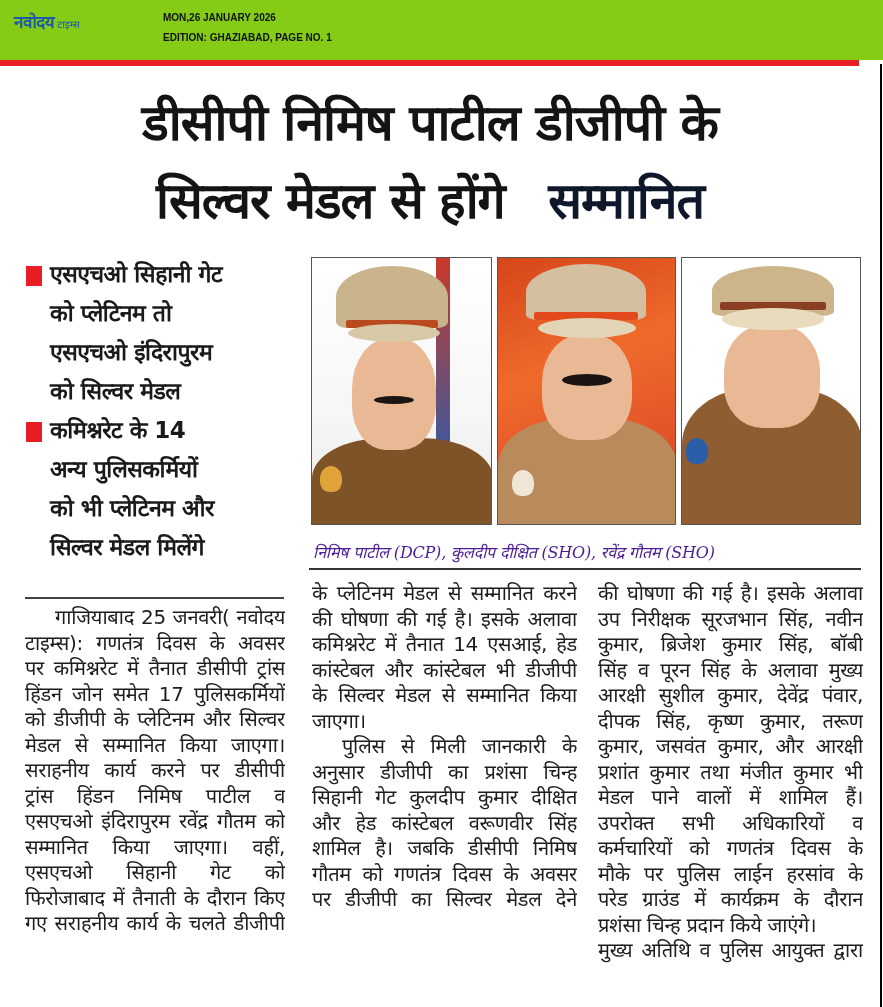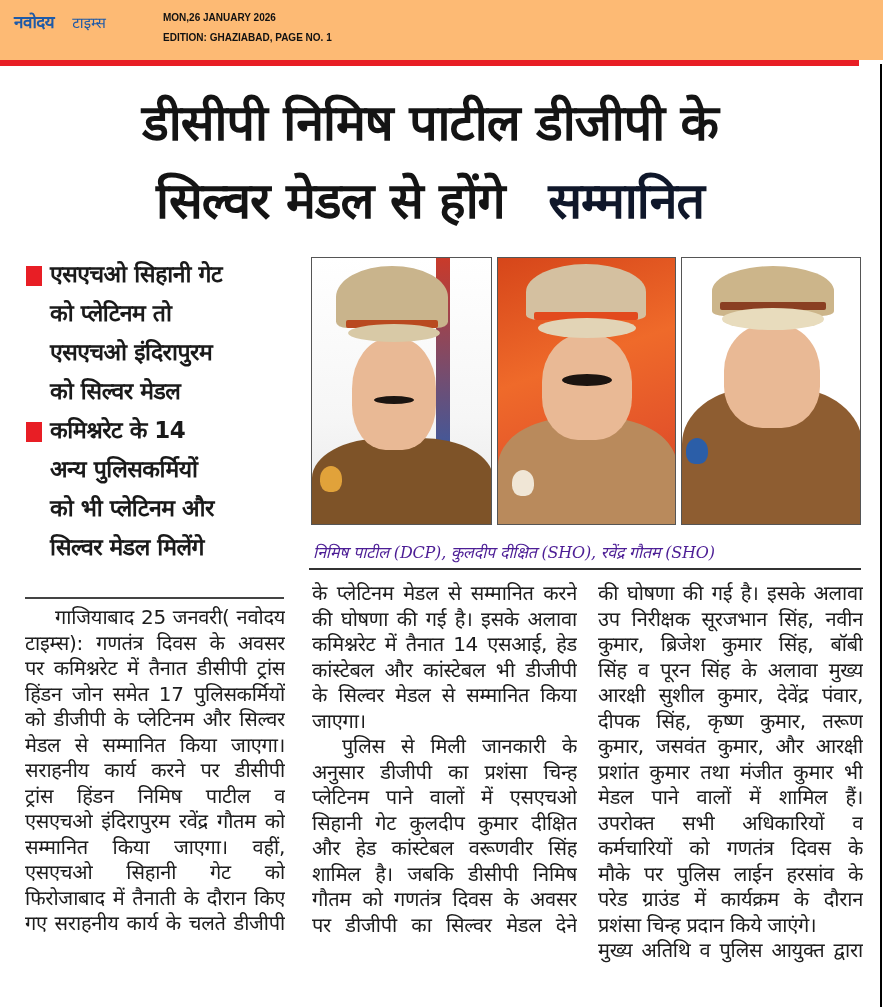--- a/index.html
+++ b/index.html
@@ -1,22 +1,22 @@
 <!DOCTYPE html>
 <html><head>
 <meta charset="utf-8">
 <style>
   * { box-sizing: border-box; margin: 0; padding: 0; }
   html, body { width: 883px; height: 1007px; background: #ffffff; overflow: hidden; }
   body { position: relative; font-family: "DejaVu Sans", sans-serif; color: #1a1a1a; }
 
-  .topbar { position: absolute; left: 0; top: 0; width: 883px; height: 60px; background: #fdba74; }
+  .topbar { position: absolute; left: 0; top: 0; width: 883px; height: 60px; background: #84cc16; }
   .logo { position: absolute; left: 14px; top: 10px; height: 22px; display: flex; align-items: baseline; }
   .logo-main { font-family: "DejaVu Sans", sans-serif; font-weight: bold; font-size: 17px; color: #1e5aa8; letter-spacing: -0.5px; }
-  .logo-sub { font-family: "DejaVu Sans", sans-serif; font-size: 15px; color: #1e5aa8; margin-left: 18px; }
+  .logo-sub { font-family: "DejaVu Sans", sans-serif; font-size: 10px; color: #1e5aa8; margin-left: 3px; }
   .edition { position: absolute; left: 163px; top: 8px; font-family: "Liberation Sans", sans-serif; font-weight: bold; font-size: 10px; line-height: 20px; color: #111; }
   .redrule { position: absolute; left: 0; top: 60px; width: 859px; height: 6px; background: #e81e25; }
   .rightedge { position: absolute; left: 880px; top: 64px; width: 2px; height: 943px; background: #000; }
 
   .headline { position: absolute; left: 0; top: 84px; width: 860px; text-align: center; font-family: "DejaVu Sans", sans-serif; font-weight: bold; font-size: 50px; line-height: 78px; color: #141414; letter-spacing: -1px; }
   .headline .hl-accent { color: #0f172a; margin-left: 27px; }
 
   .bullets { position: absolute; left: 26px; top: 255px; width: 270px; }
   .bullet { position: relative; padding-left: 24px; font-family: "DejaVu Sans", sans-serif; font-weight: bold; font-size: 23px; line-height: 39px; color: #1a1a1a; letter-spacing: -0.5px; }
   .bullet .sq { position: absolute; left: 0; top: 11px; width: 16px; height: 20px; background: #e81e25; }
@@ -140,21 +140,20 @@
 
 <div class="col col2">
   <span class="ln">के प्लेटिनम मेडल से सम्मानित करने</span>
   <span class="ln">की घोषणा की गई है। इसके अलावा</span>
   <span class="ln">कमिश्नरेट में तैनात 14 एसआई, हेड</span>
   <span class="ln">कांस्टेबल और कांस्टेबल भी डीजीपी</span>
   <span class="ln">के सिल्वर मेडल से सम्मानित किया</span>
   <span class="ln last">जाएगा।</span>
   <span class="ln indent">पुलिस से मिली जानकारी के</span>
   <span class="ln">अनुसार डीजीपी का प्रशंसा चिन्ह</span>
-  <span class="ln">प्लेटिनम पाने वालों में एसएचओ</span>
   <span class="ln">सिहानी गेट कुलदीप कुमार दीक्षित</span>
   <span class="ln">और हेड कांस्टेबल वरूणवीर सिंह</span>
   <span class="ln">शामिल है। जबकि डीसीपी निमिष</span>
   <span class="ln">गौतम को गणतंत्र दिवस के अवसर</span>
   <span class="ln">पर डीजीपी का सिल्वर मेडल देने</span>
 </div>
 
 <div class="col col3">
   <span class="ln">की घोषणा की गई है। इसके अलावा</span>
   <span class="ln">उप निरीक्षक सूरजभान सिंह, नवीन</span>

